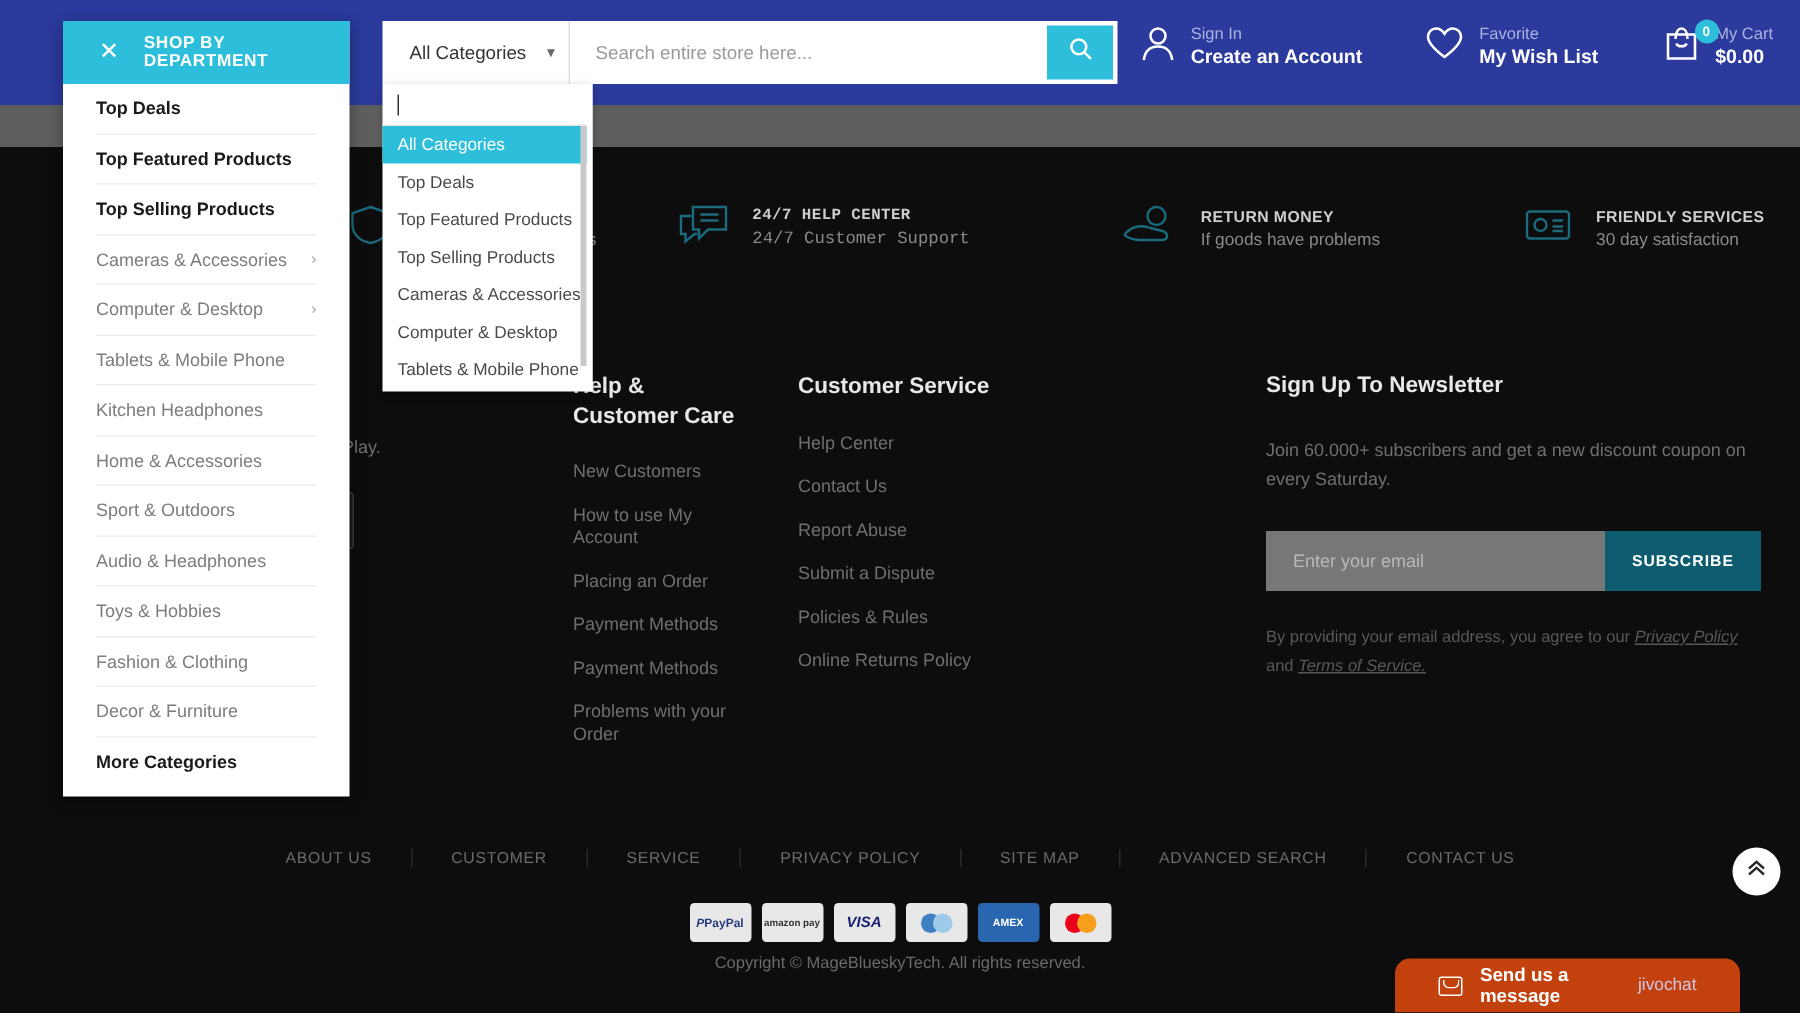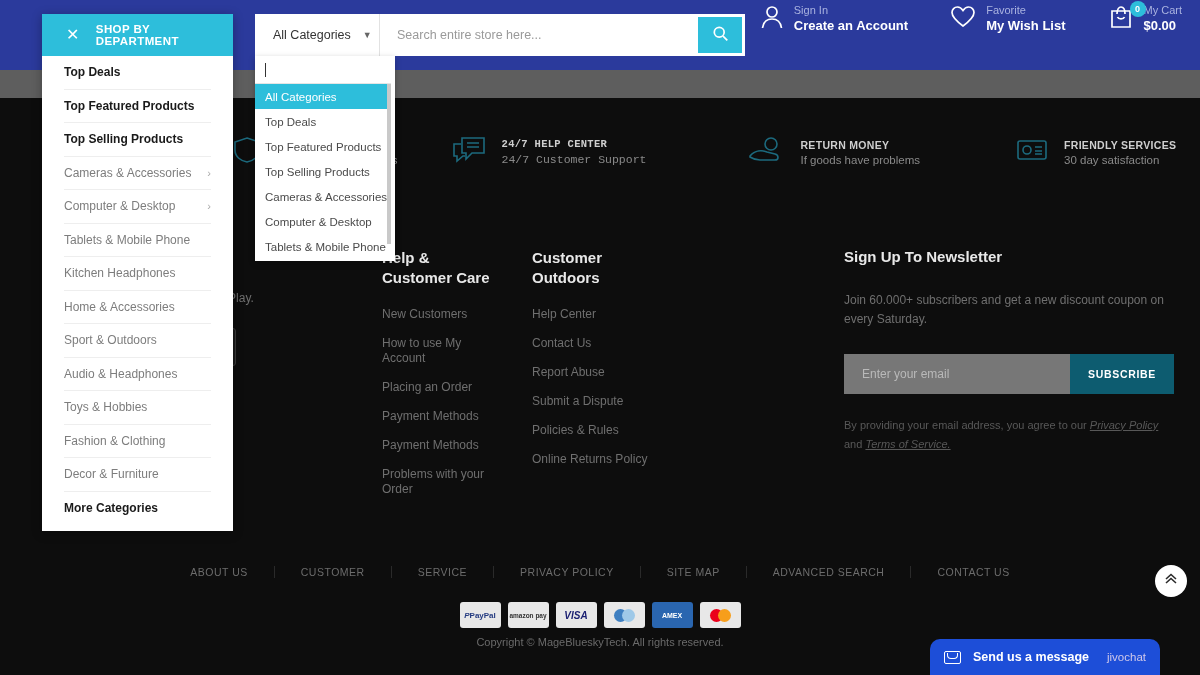--- a/index.html
+++ b/index.html
@@ -61,21 +61,21 @@
     padding: 6.5px 10px; font-size: 11.5px; color: #4a4a4a;
     cursor: pointer; white-space: nowrap;
   }
   .cat-opt.sel { background: #2dbedb; color: #ffffff; }
   .cat-scrollbar {
     position: absolute; right: 0px; top: 28px; width: 4px; height: 160px;
     background: #c9c9c9;
   }
 
   
-  .hdr-right { position: absolute; right: 18px; top: 4px; display: flex; gap: 42px; }
+  .hdr-right { position: absolute; right: 18px; top: 16px; display: flex; gap: 42px; }
   .hdr-item { display: flex; align-items: center; gap: 10px; cursor: pointer; position: relative; }
   .hdr-item svg { stroke: #ffffff; fill: none; }
   .hdr-lines { line-height: 1.22; }
   .hdr-l1 { font-size: 11px; color: #aab3e0; }
   .hdr-l2 { font-size: 13px; color: #ffffff; font-weight: bold; }
   .cart-badge {
     position: absolute; left: 22px; top: -3px;
     min-width: 16px; height: 16px; border-radius: 50%;
     background: #2dbedb; color: #ffffff; font-size: 9px;
     display: flex; align-items: center; justify-content: center;
@@ -217,23 +217,23 @@
   
   .scroll-top {
     position: absolute; right: 13px; top: 565px;
     width: 32px; height: 32px; border-radius: 50%;
     background: #ffffff; display: flex; align-items: center; justify-content: center;
     cursor: pointer; z-index: 40;
   }
   .scroll-top svg { stroke: #2b2b2b; fill: none; }
   .jivochat {
     position: absolute; right: 40px; bottom: 0;
-    width: 230px; height: 36px; background: #1d4ed8;
+    width: 230px; height: 36px; background: #c2410c;
     border-radius: 10px 10px 0 0;
-    display: flex; align-items: center; padding: 0 14px;
+    display: flex; align-items: center; padding: 0 29px;
     z-index: 40; cursor: pointer; overflow: hidden;
   }
   .jc-icon { width: 17px; height: 13px; border: 1.6px solid #ffffff; border-radius: 2px; position: relative; }
   .jc-icon:after {
     content: ""; position: absolute; left: 2px; top: 1px;
     width: 9px; height: 5px; border-left: 1.6px solid #fff; border-right: 1.6px solid #fff;
     border-bottom: 1.6px solid #fff; border-radius: 0 0 4px 4px;
   }
   .jc-text { font-size: 12.5px; color: #ffffff; font-weight: bold; margin-left: 12px; }
   .jc-brand { font-size: 11.5px; color: #cfc8ea; margin-left: auto; }
@@ -322,21 +322,21 @@
       <a>New Customers</a>
       <a>How to use My Account</a>
       <a>Placing an Order</a>
       <a>Payment Methods</a>
       <a>Payment Methods</a>
       <a>Problems with your Order</a>
     </div>
   </div>
 
   <div class="fcol" id="fcol-cs">
-    <div class="fcol-title">Customer Outdoors</div>
+    <div class="fcol-title">Customer Service</div>
     <div class="fcol-links">
       <a>Help Center</a>
       <a>Contact Us</a>
       <a>Report Abuse</a>
       <a>Submit a Dispute</a>
       <a>Policies &amp; Rules</a>
       <a>Online Returns Policy</a>
     </div>
   </div>
 

